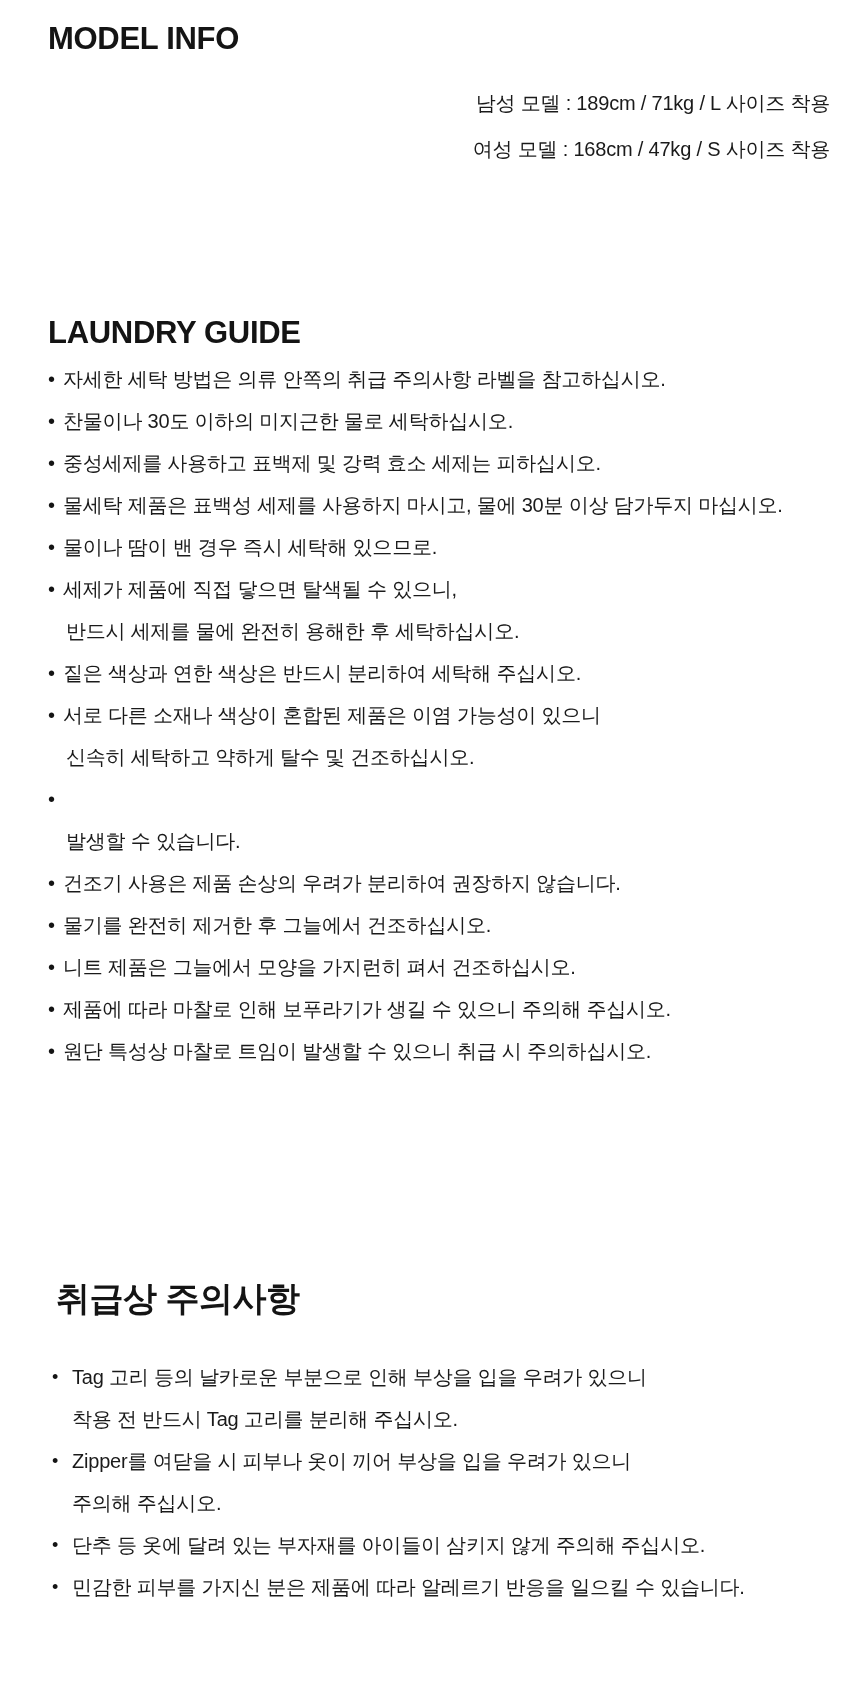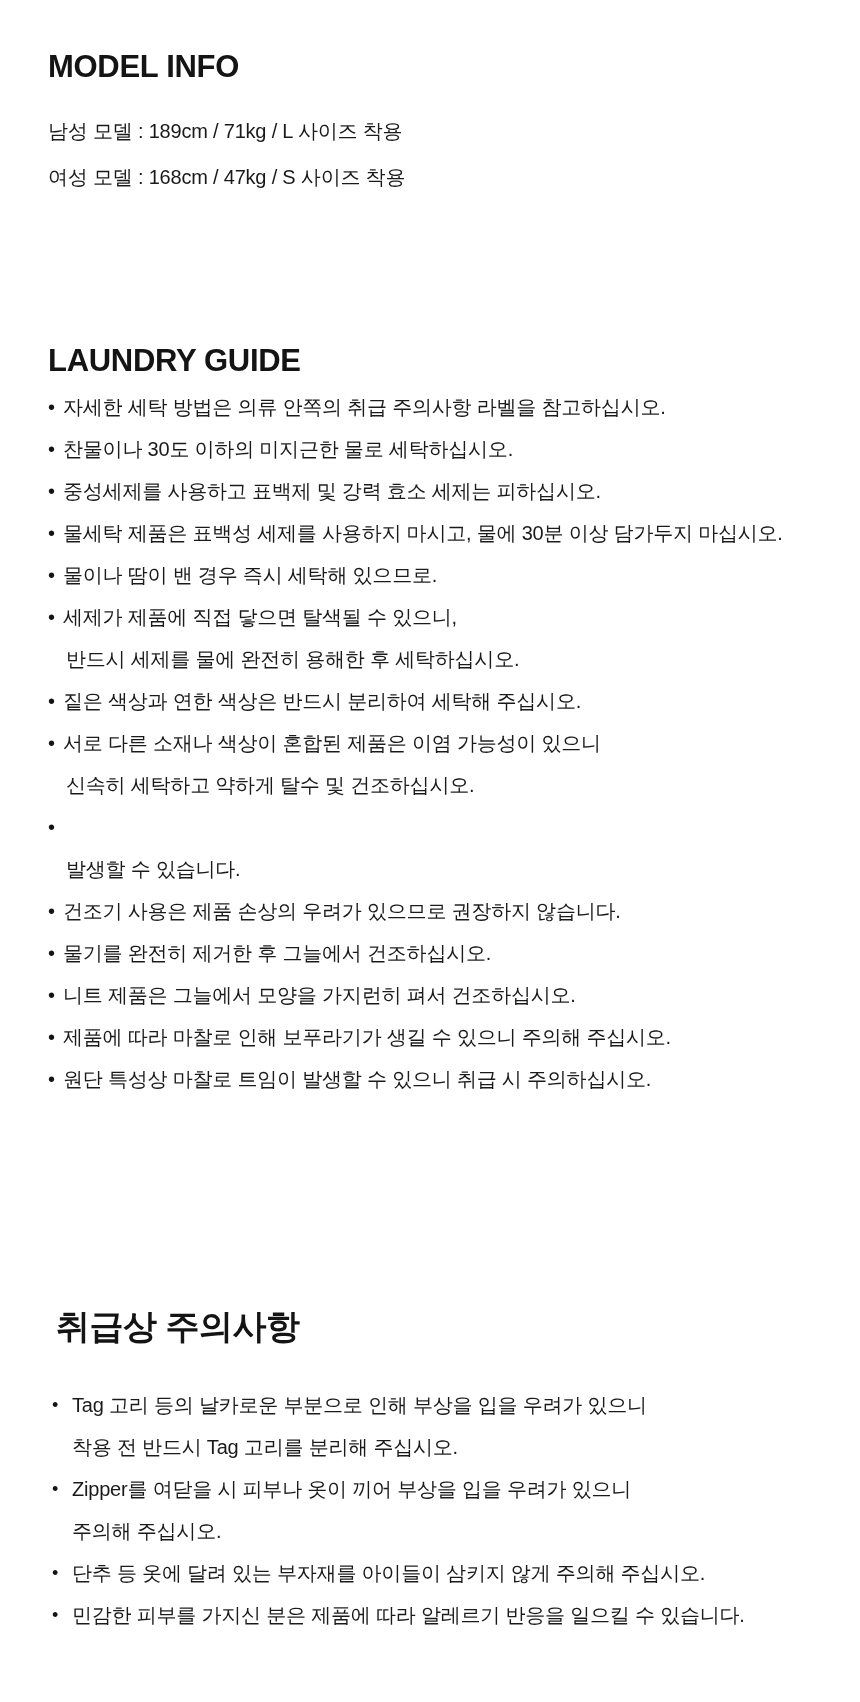--- a/index.html
+++ b/index.html
@@ -32,29 +32,30 @@
     font-size: 31px;
     line-height: 30px;
     letter-spacing: -0.3px;
   }
   .kr-title {
     font-size: 34px;
     line-height: 36px;
     letter-spacing: -0.5px;
     margin-left: 8px;
   }
-  .section-model { padding-top: 52px; }
+  .section-model { padding-top: 24px; }
   .model-lines {
     margin-top: 26px;
     font-size: 20px;
     letter-spacing: -0.2px;
   }
   .model-lines .line {
     line-height: 46px;
     white-space: nowrap;
+    text-align: right;
   }
   .section-laundry { margin-top: 146px; }
   .section-handling { margin-top: 208px; }
 
   .bullet-list { font-size: 20px; letter-spacing: -0.2px; }
   .section-laundry .bullet-list { margin-top: 10px; }
   .section-handling .bullet-list { margin-top: 40px; }
 
   .bullet-list .row {
     display: flex;
@@ -134,21 +135,21 @@
         </div>
         <div class="row">
           <span class="dot">•</span>
         </div>
         <div class="row cont">
           <span class="dot"></span>
           <span class="txt">발생할 수 있습니다.</span>
         </div>
         <div class="row">
           <span class="dot">•</span>
-          <span class="txt">건조기 사용은 제품 손상의 우려가 있으므로 권장하지 않습니다.</span>
+          <span class="txt">건조기 사용은 제품 손상의 우려가 분리하여 권장하지 않습니다.</span>
         </div>
         <div class="row">
           <span class="dot">•</span>
           <span class="txt">물기를 완전히 제거한 후 그늘에서 건조하십시오.</span>
         </div>
         <div class="row">
           <span class="dot">•</span>
           <span class="txt">니트 제품은 그늘에서 모양을 가지런히 펴서 건조하십시오.</span>
         </div>
         <div class="row">

